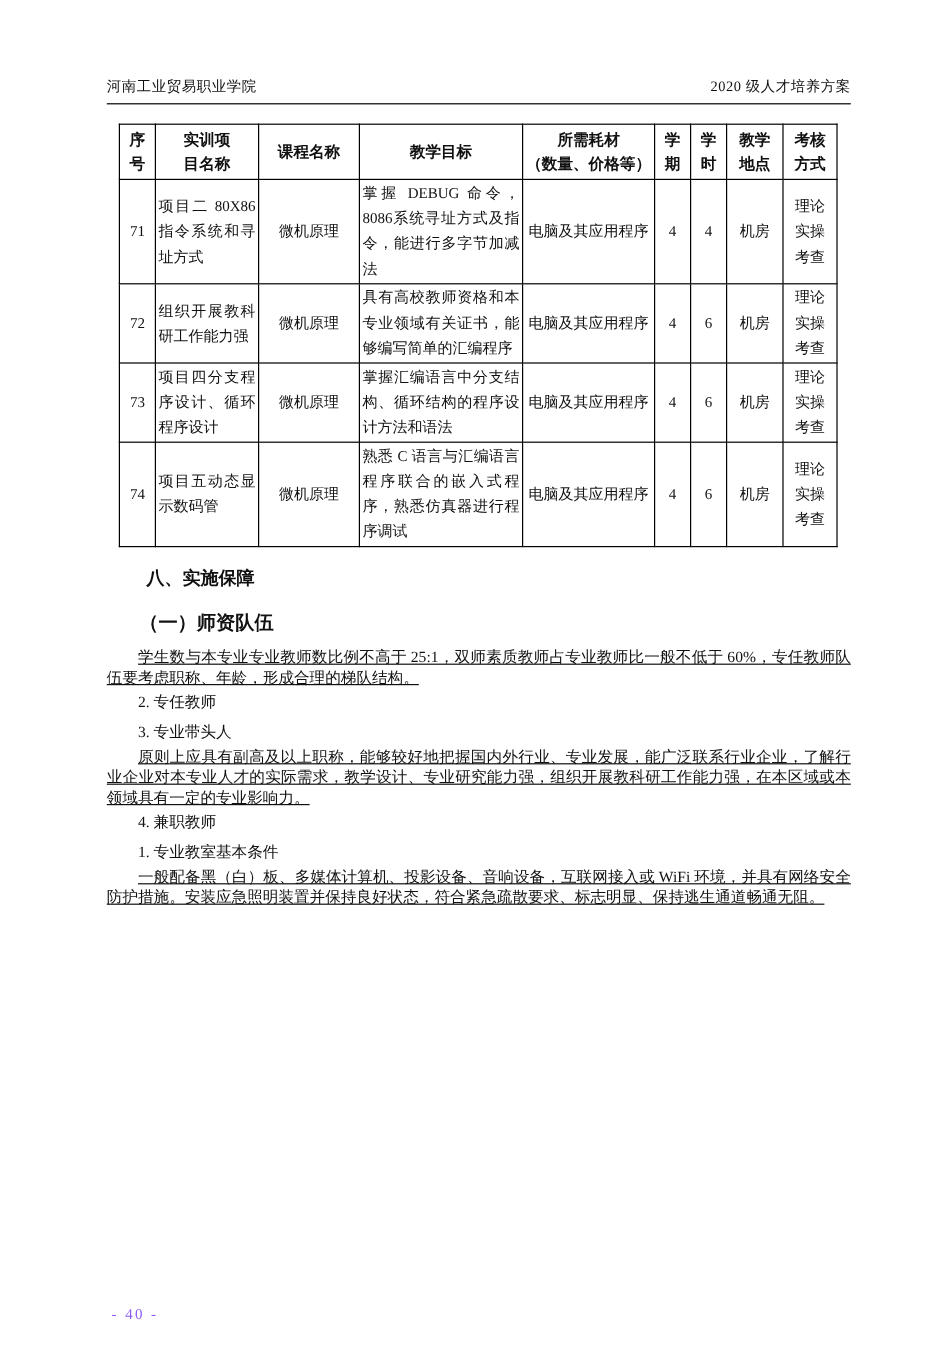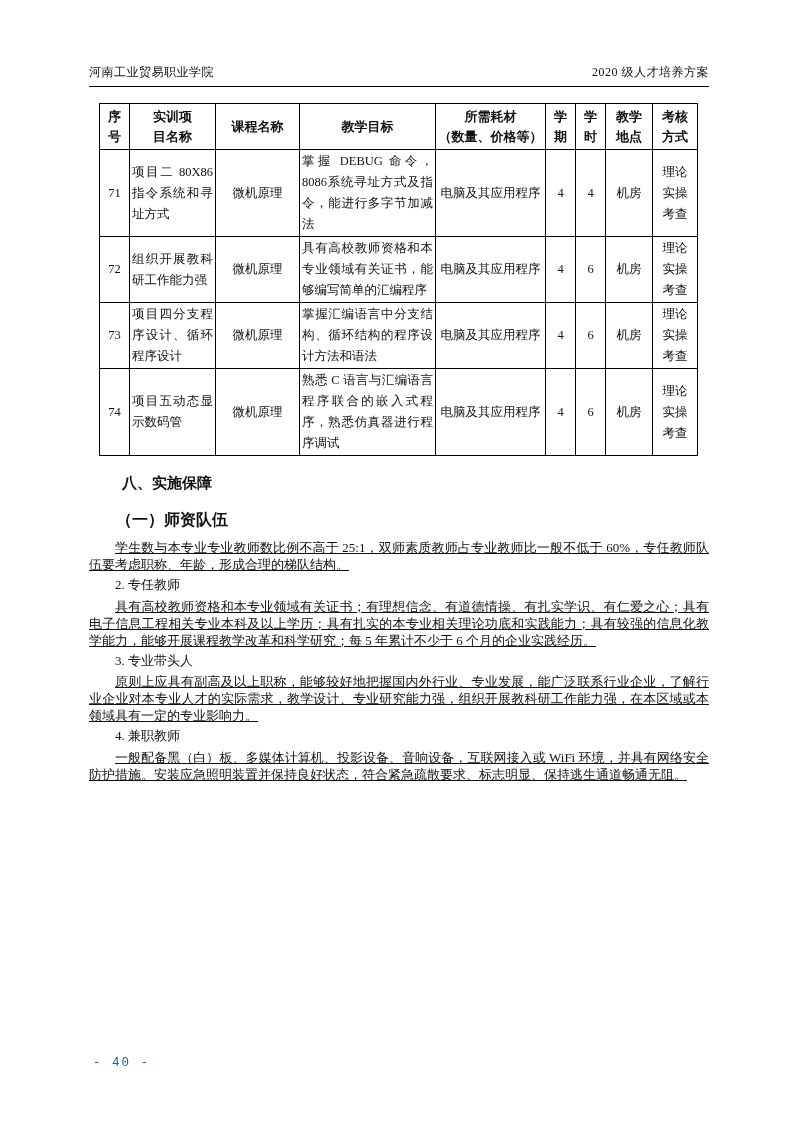--- a/index.html
+++ b/index.html
@@ -71,24 +71,23 @@
   }
   .para {
     line-height: 17px; margin: 0;
     text-indent: 26px;
     text-align: justify;
     text-decoration: underline;
   }
 
   
   .page-footer {
-    position: absolute; top: 1056px; left: 93px;
-    font-size: 12.5px; color: #0369a1;
+    position: absolute; top: 1088px; left: 93px;
+    font-size: 12.5px; color: #8b5cf6;
     letter-spacing: 2px;
-    font-family: Liberation Mono, monospace;
   }
 </style>
 </head>
 <body>
 
 <div class="page-header">
   <span>河南工业贸易职业学院</span>
   <span>2020 级人才培养方案</span>
 </div>
 
@@ -182,23 +181,23 @@
   </tbody>
 </table>
 
 <div class="content">
   <p class="sec-title">八、实施保障</p>
 
   <p class="sub-title">（一）师资队伍</p>
   <p class="para">学生数与本专业专业教师数比例不高于 25:1，双师素质教师占专业教师比一般不低于 60%，专任教师队伍要考虑职称、年龄，形成合理的梯队结构。</p>
 
   <p class="num-head">2. 专任教师</p>
-  <p class="para">具有高校教师资格和本专业领域有关证书；有理想信念、有道德情操、有扎实学识、有仁爱之心；具有电子信息工程相关专业本科及以上学历；具有扎实的本专业相关理论功底和实践能力；具有较强的信息化教学能力，能够开展课程教学改革和科学研究；每 5 年累计不少于 6 个月的企业实践经历。</p>
 
   <p class="num-head">3. 专业带头人</p>
   <p class="para">原则上应具有副高及以上职称，能够较好地把握国内外行业、专业发展，能广泛联系行业企业，了解行业企业对本专业人才的实际需求，教学设计、专业研究能力强，组织开展教科研工作能力强，在本区域或本领域具有一定的专业影响力。</p>
 
   <p class="num-head">4. 兼职教师</p>
 
+  <p class="num-head">1. 专业教室基本条件</p>
   <p class="para">一般配备黑（白）板、多媒体计算机、投影设备、音响设备，互联网接入或 WiFi 环境，并具有网络安全防护措施。安装应急照明装置并保持良好状态，符合紧急疏散要求、标志明显、保持逃生通道畅通无阻。</p>
 </div>
 
 <div class="page-footer">- 40 -</div>
 
 </body></html>

